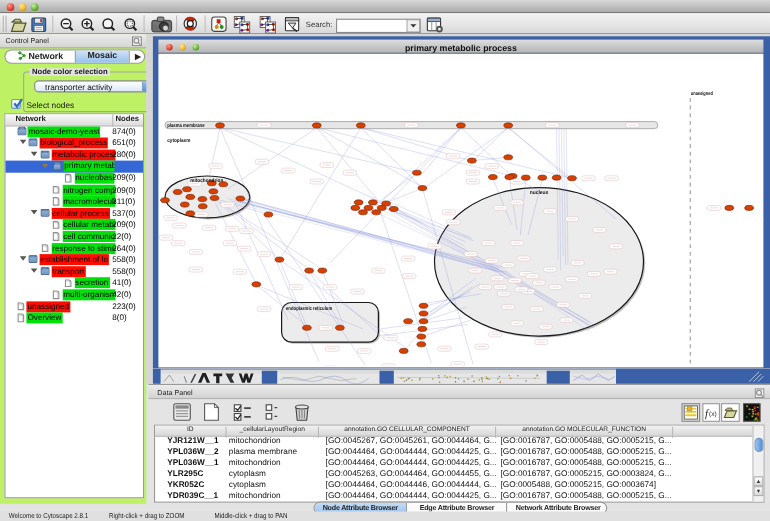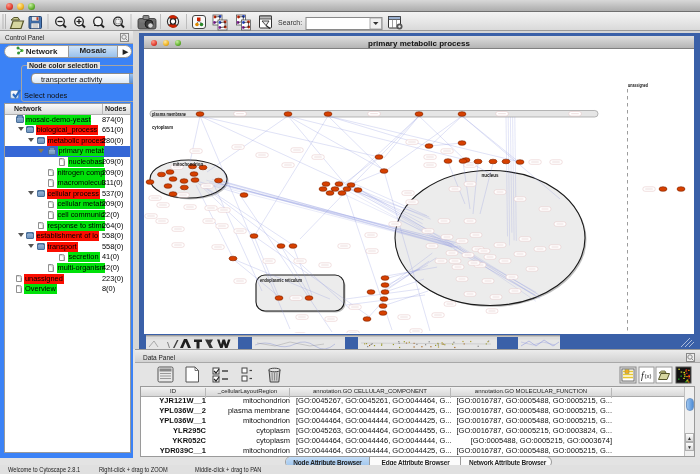--- a/index.html
+++ b/index.html
@@ -17,21 +17,21 @@
 
 
 #toolbar { position:absolute; left:0; top:12px; width:700px; height:19px;
   background:linear-gradient(#f3f3f3,#e6e6e6 55%,#d9d9d9); border-bottom:1px solid #9a9a9a; }
 
 
 #statusbar { position:absolute; left:0; top:465px; width:700px; height:9px; background:#e0e0e0; }
 .stxt { position:absolute; top:465.5px; font-size:6.5px; color:#222; transform:scaleX(0.87); transform-origin:left; }
 
 
-#cpanel { position:absolute; left:0; top:31px; width:133px; height:427px; background:#3b82f6; }
+#cpanel { position:absolute; left:0; top:31px; width:133px; height:427px; background:#bef264; }
 #cphead { position:absolute; left:0; top:0; width:133px; height:13px;
   background:linear-gradient(#ececec,#d4d4d4); border-bottom:1px solid #a8a8a8; }
 #cphead .t { position:absolute; left:5px; top:3px; font-size:6.5px; color:#222; }
 #cptabs { position:absolute; left:4px; top:14px; width:128px; height:13px; background:#fdfdfd;
   border:1px solid #9a9a9a; border-radius:7px; overflow:hidden; font-size:8px; font-weight:bold; }
 #cptabs .seg { position:absolute; top:0; height:13px; text-align:center; color:#222; }
 #cptabs .mosaic { left:63px; width:50px; background:linear-gradient(#cfe3f8,#8fbbea); border-left:1px solid #9a9a9a; border-right:1px solid #9a9a9a; }
 #cptabs .net { left:0; width:63px; }
 #cptabs .arr { left:113px; width:15px; }
 .groupbox { position:absolute; left:21px; top:33.5px; width:127px; height:37px;
@@ -87,21 +87,21 @@
 #dphead { position:absolute; left:0; top:0; width:565px; height:14px;
   background:linear-gradient(#ececec,#d2d2d2); border-top:1px solid #9a9a9a; border-bottom:1px solid #a8a8a8; }
 #dphead .t { position:absolute; left:8px; top:3.5px; font-size:6.5px; color:#222; }
 #dptools { position:absolute; left:0; top:14px; width:565px; height:23px; background:#e4e4e4; }
 #dptable { position:absolute; left:5px; top:37px; width:555px; height:71px; background:#fff; border:1px solid #9a9a9a; }
 #dthead { position:absolute; left:0; top:0; width:553px; height:9.5px;
   background:linear-gradient(#f2f2f2,#d8d8d8); border-bottom:1px solid #aaa; font-size:6px; color:#222; white-space:nowrap; }
 #dthead div { position:absolute; top:1px; text-align:center; border-right:1px solid #b8b8b8; height:9.5px; }
 .drow { position:absolute; left:0; width:540px; height:10px; font-size:7.5px; color:#111; white-space:nowrap; }
 .drow b { font-weight:bold; }
-.drow div { position:absolute; top:0; height:10px; line-height:10px; overflow:hidden;text-align:right; }
+.drow div { position:absolute; top:0; height:10px; line-height:10px; overflow:hidden; }
 #dscroll { position:absolute; right:0px; top:0px; width:10px; height:69px; background:#f0f0f0; border-left:1px solid #c0c0c0; }
 .sbtn { position:absolute; left:0; width:9px; height:9px; background:linear-gradient(#fefefe,#d8d8d8); border:1px solid #b0b0b0; font-size:5px; text-align:center; line-height:9px; color:#333; }
 #dthumb { position:absolute; left:0.5px; top:11px; width:8px; height:13px; border-radius:4px;
   background:linear-gradient(90deg,#9cc4ee,#4f8ed8); border:1px solid #6f96c5; }
 
 #btabs { position:absolute; left:285px; top:456px; width:267px; height:12px; background:#fbfbfb;
   border:1px solid #9a9a9a; border-radius:6px; overflow:hidden; font-size:6.5px; font-weight:bold; color:#222; white-space:nowrap; letter-spacing:-0.2px; }
 #btabs .seg { position:absolute; top:0; height:12px; text-align:center; padding-top:1.5px; }
 #btabs .s1 { left:0; width:84px; background:linear-gradient(#c3dcf5,#94bfec); border-right:1px solid #9a9a9a; }
 #btabs .s2 { left:85px; width:90px; border-right:1px solid #9a9a9a; }

